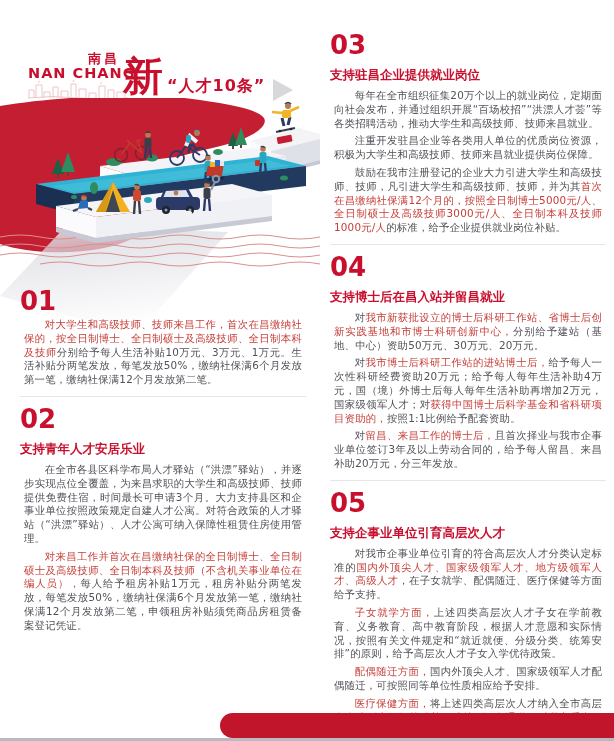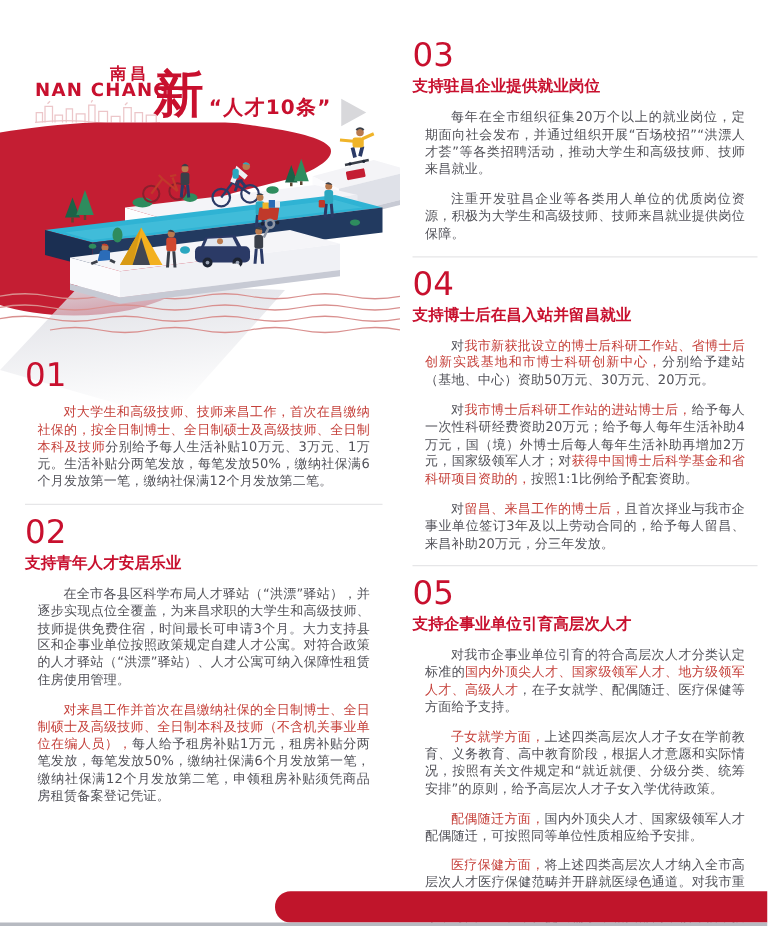--- a/index.html
+++ b/index.html
@@ -16,23 +16,23 @@
   .logo-arrow{position:absolute;left:245px;top:35px;width:0;height:0;
       border-left:20px solid #d8d8db;border-top:11px solid transparent;border-bottom:11px solid transparent;}
 
   
   .illus{position:absolute;left:0;top:98px;}
 
   
   .col{position:absolute;}
   .col-left{left:20px;top:288px;width:286px;}
   .col-right{left:330px;top:32px;width:276px;}
-  .num{font-size:26px;line-height:1;font-weight:normal;color:#c8102e;}
-  .title{font-size:12.5px;font-weight:bold;color:#c8102e;margin:3px 0 5px 0;}
-  .para{margin:10px;font-size:10.4px;line-height:13.8px;text-align:justify;text-indent:2em;letter-spacing:0.2px;}
+  .num{font-size:26px;line-height:1;font-weight:bold;color:#c8102e;}
+  .title{font-size:12.5px;font-weight:bold;color:#c8102e;margin:9px 0 5px 0;}
+  .para{margin:4px;font-size:10.4px;line-height:13.8px;text-align:justify;text-indent:2em;letter-spacing:0.2px;}
   .seg.dark{color:#515158;}
   .seg.red{color:#c5403a;}
   .divider{border:none;border-top:1px solid #e6e6e8;margin:9px 0;}
 
   
   .bottom-band{position:absolute;left:220px;top:713px;width:394px;height:25px;
       background:#c0152b;border-radius:13px 0 0 13px;}
   .bottom-line{position:absolute;left:0;top:738px;width:614px;height:3px;background:#b7bac1;}
 </style>
 </head>
@@ -239,20 +239,21 @@
 
   </div>
 
   <div class="col col-right">
 
     <section>
       <div class="num">03</div>
       <div class="title">支持驻昌企业提供就业岗位</div>
       <p class="para"><span class="seg dark">每年在全市组织征集20万个以上的就业岗位，定期面向社会发布，并通过组织开展“百场校招”“洪漂人才荟”等各类招聘活动，推动大学生和高级技师、技师来昌就业。</span></p>
       <p class="para"><span class="seg dark">注重开发驻昌企业等各类用人单位的优质岗位资源，积极为大学生和高级技师、技师来昌就业提供岗位保障。</span></p>
+      <p class="para"><span class="seg dark">鼓励在我市注册登记的企业大力引进大学生和高级技师、技师，凡引进大学生和高级技师、技师，并为其</span><span class="seg red">首次在昌缴纳社保满12个月的，按照全日制博士5000元/人、全日制硕士及高级技师3000元/人、全日制本科及技师1000元/人</span><span class="seg dark">的标准，给予企业提供就业岗位补贴。</span></p>
     </section>
 
     <hr class="divider">
 
     <section>
       <div class="num">04</div>
       <div class="title">支持博士后在昌入站并留昌就业</div>
       <p class="para"><span class="seg dark">对</span><span class="seg red">我市新获批设立的博士后科研工作站、省博士后创新实践基地和市博士科研创新中心，</span><span class="seg dark">分别给予建站（基地、中心）资助50万元、30万元、20万元。</span></p>
       <p class="para"><span class="seg dark">对</span><span class="seg red">我市博士后科研工作站的进站博士后，</span><span class="seg dark">给予每人一次性科研经费资助20万元；给予每人每年生活补助4万元，国（境）外博士后每人每年生活补助再增加2万元，国家级领军人才；对</span><span class="seg red">获得中国博士后科学基金和省科研项目资助的，</span><span class="seg dark">按照1:1比例给予配套资助。</span></p>
       <p class="para"><span class="seg dark">对</span><span class="seg red">留昌、来昌工作的博士后，</span><span class="seg dark">且首次择业与我市企事业单位签订3年及以上劳动合同的，给予每人留昌、来昌补助20万元，分三年发放。</span></p>

